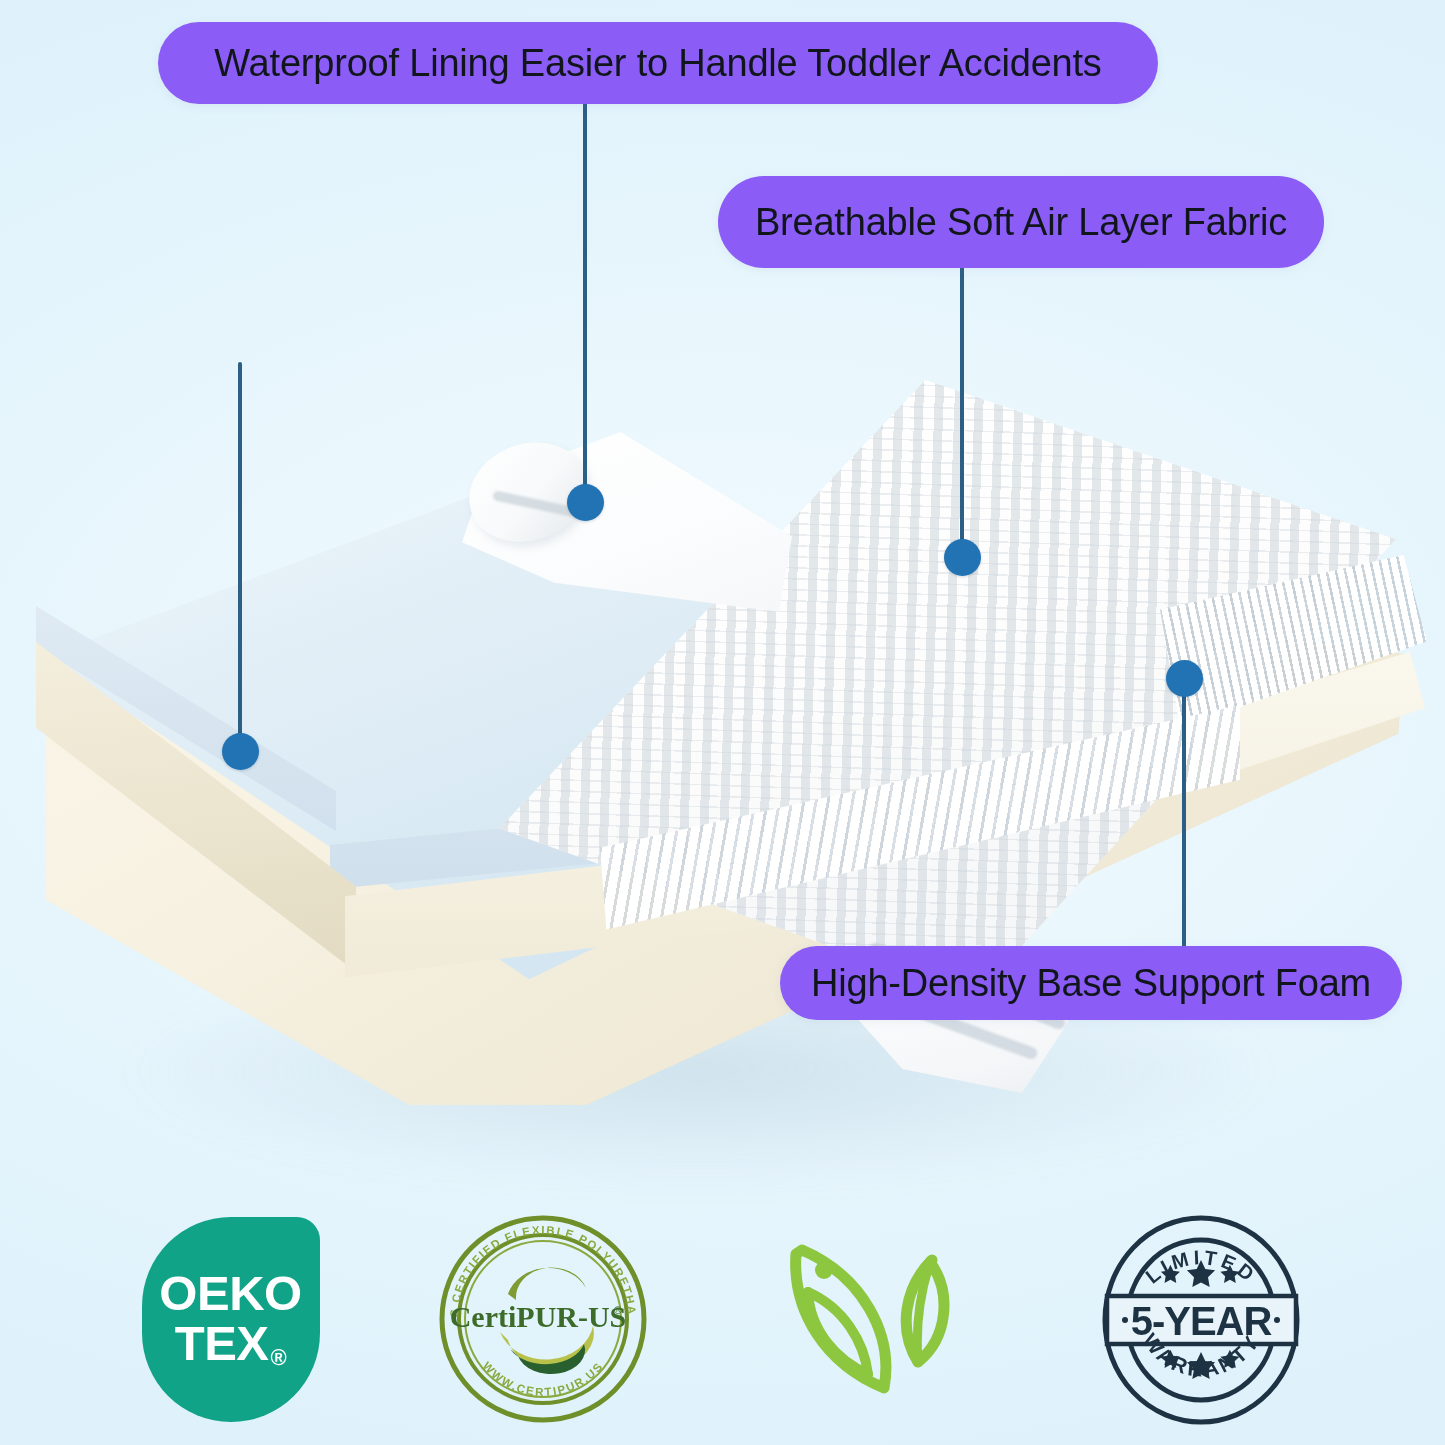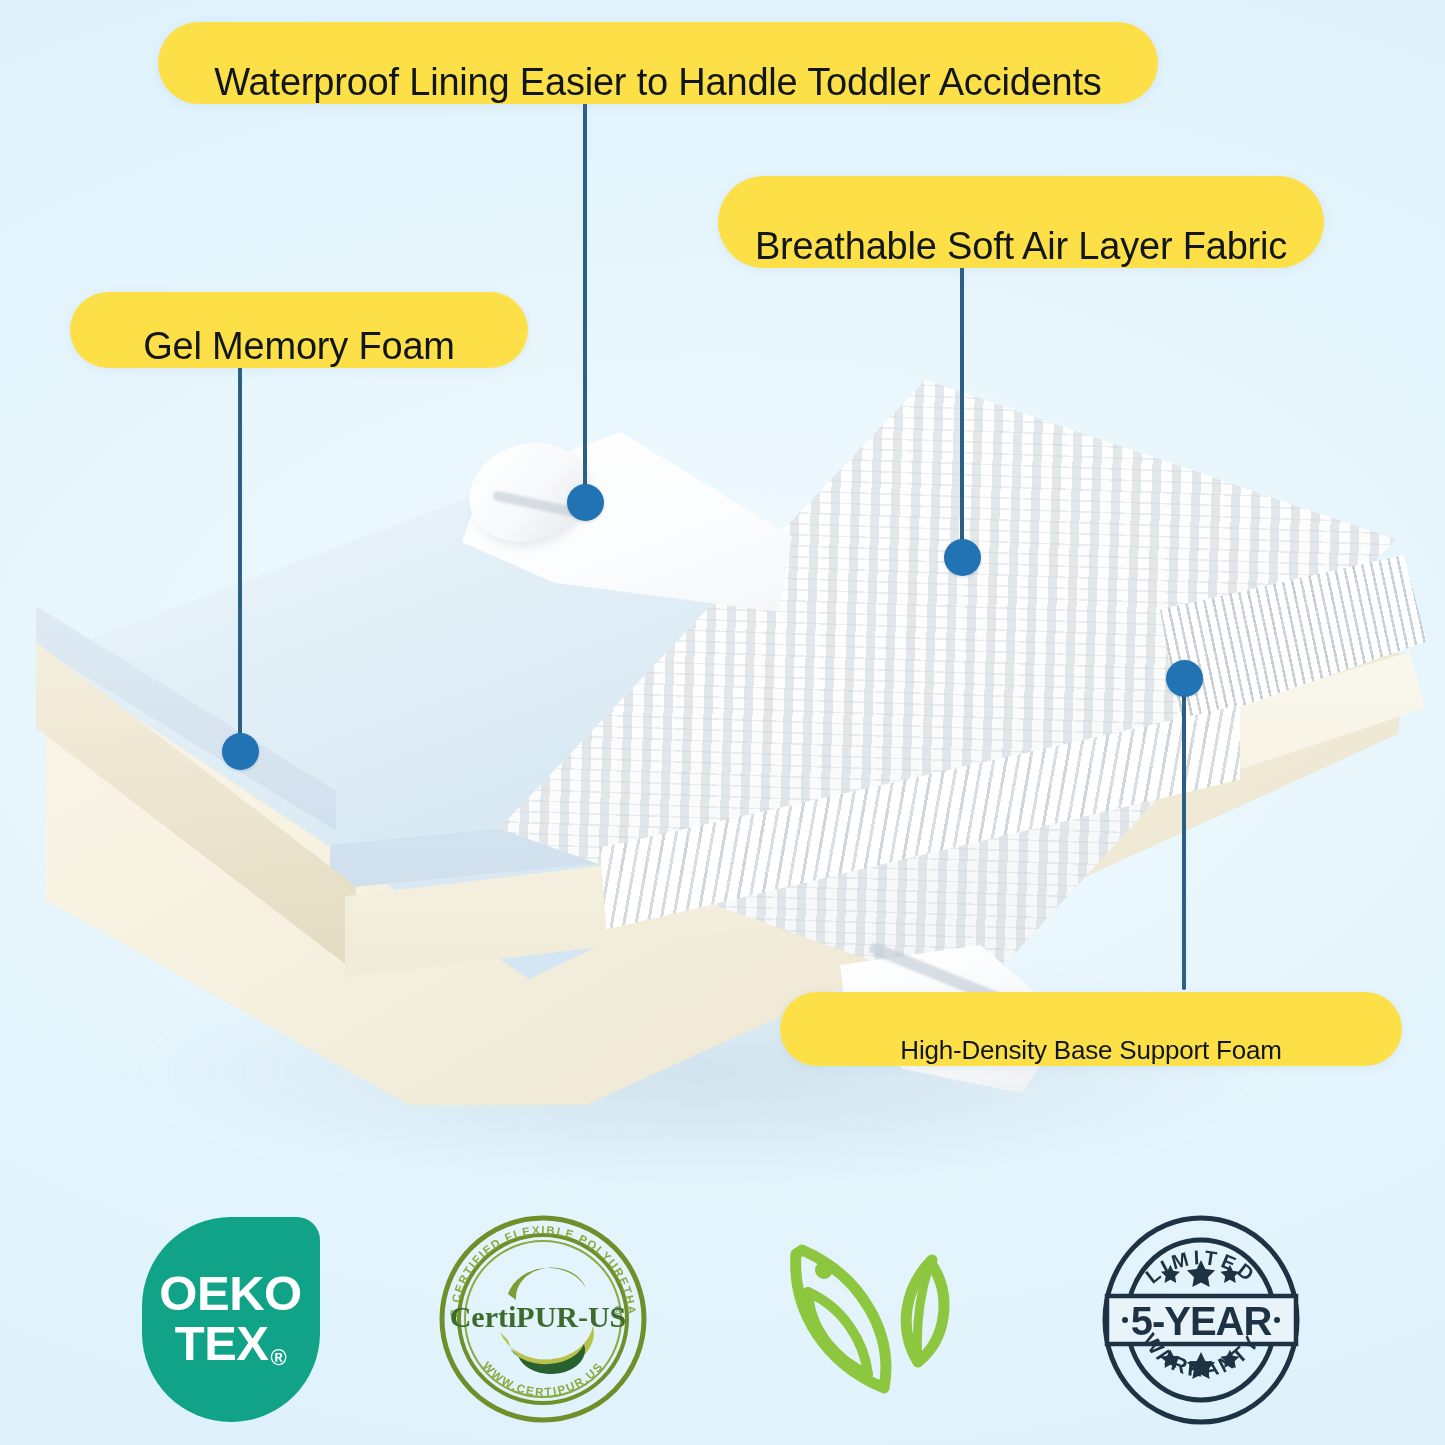--- a/index.html
+++ b/index.html
@@ -142,34 +142,34 @@
   .fabric-drape-fold{
     position:absolute;left:862px;top:620px;width:210px;height:12px;
     background:rgba(190,202,212,.6);
     border-radius:8px;transform:rotate(22deg);filter:blur(1.2px);
   }
   .fabric-drape-fold.b{top:660px;left:872px;width:170px;transform:rotate(20deg);}
 
   
   .pill{
     position:absolute;
-    background:#fde047;
+    background:#8b5cf6;
     border-radius:46px;
-    display:flex;align-items:flex-end;justify-content:center;
+    display:flex;align-items:center;justify-content:center;
     box-shadow:0 2px 10px rgba(110,150,175,.10);
     color:#10161c;
     letter-spacing:-0.2px;
     white-space:nowrap;
   }
   .pill span{display:block;}
 
   #pill-waterproof{left:158px;top:22px;width:1000px;height:82px;font-size:38px;}
   #pill-breathable{left:718px;top:176px;width:606px;height:92px;font-size:38px;}
   #pill-gel{left:70px;top:292px;width:458px;height:76px;font-size:38px;}
-  #pill-base{left:780px;top:992px;width:622px;height:74px;font-size:26px;}
+  #pill-base{left:780px;top:946px;width:622px;height:74px;font-size:38px;}
 
   
   .leader{position:absolute;background:#2b5f85;width:4px;border-radius:2px;}
   .dot{
     position:absolute;border-radius:50%;
     background:#2273b4;
     box-shadow:0 1px 3px rgba(0,40,70,.18);
   }
   #leader-waterproof{left:583px;top:98px;height:408px;}
   #dot-waterproof{left:567px;top:484px;width:37px;height:37px;}
@@ -258,23 +258,20 @@
   <div class="dot" id="dot-base"></div>
 
   <div class="pill" id="pill-waterproof">
     <span>Waterproof Lining Easier to Handle Toddler Accidents</span>
   </div>
 
   <div class="pill" id="pill-breathable">
     <span>Breathable Soft Air Layer Fabric</span>
   </div>
 
-  <div class="pill" id="pill-gel">
-    <span>Gel Memory Foam</span>
-  </div>
 
   <div class="pill" id="pill-base">
     <span>High-Density Base Support Foam</span>
   </div>
 
   <div class="badges">
 
     <div class="badge">
       <div class="oeko">
         <div class="l1">OEKO</div>

